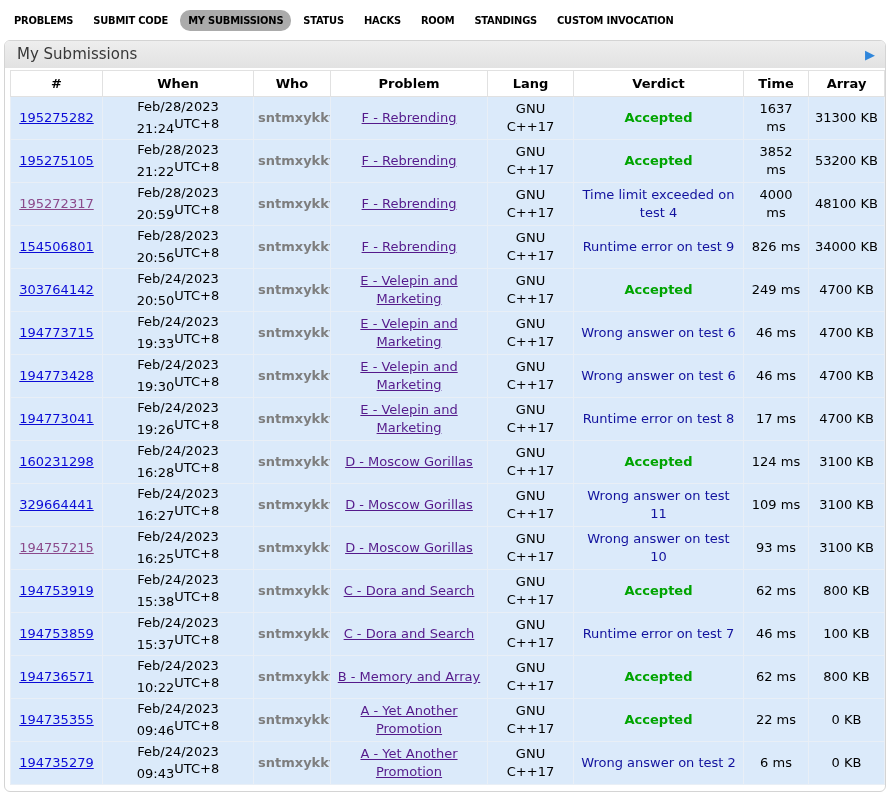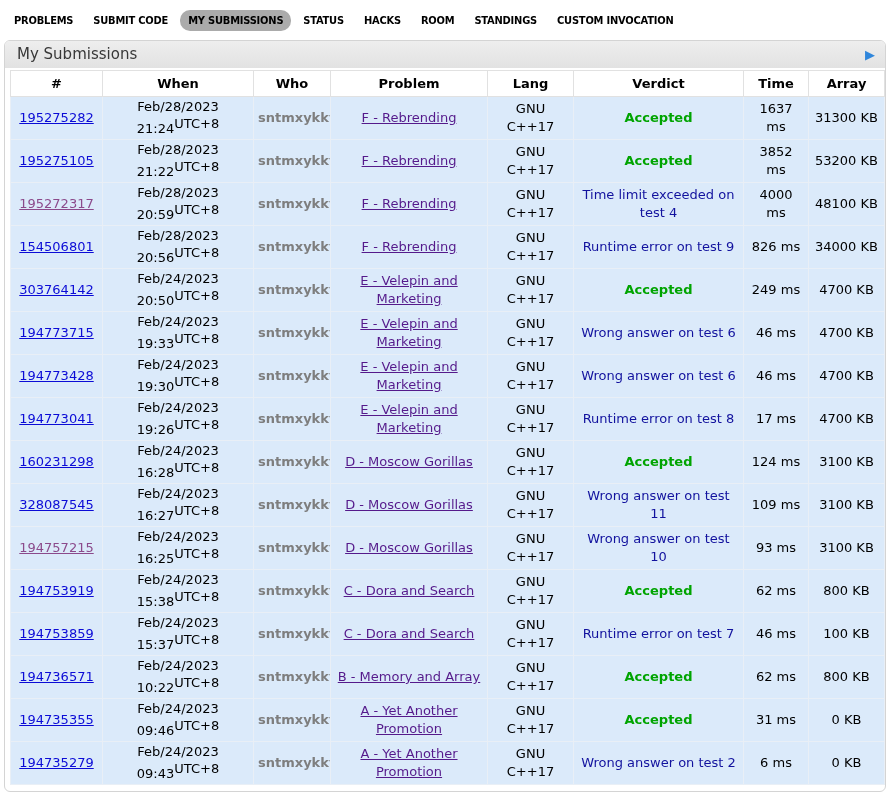--- a/index.html
+++ b/index.html
@@ -245,21 +245,21 @@
               <td><a class="problink">D - Moscow Gorillas</a></td>
               <td>
                 <span class="when-line">GNU</span>
                 <span class="when-line">C++17</span>
               </td>
               <td><span class="verdict-accepted">Accepted</span></td>
               <td><span>124 ms</span></td>
               <td><span>3100 KB</span></td>
             </tr>
             <tr>
-              <td><a class="idlink">328087545</a></td>
+              <td><a class="idlink">329664441</a></td>
               <td>
                 <span class="when-line">Feb/24/2023</span>
                 <span class="when-line">16:27<span class="tz">UTC+8</span></span>
               </td>
               <td><a class="who">sntmxykky</a></td>
               <td><a class="problink">D - Moscow Gorillas</a></td>
               <td>
                 <span class="when-line">GNU</span>
                 <span class="when-line">C++17</span>
               </td>
@@ -337,21 +337,21 @@
                 <span class="when-line">Feb/24/2023</span>
                 <span class="when-line">09:46<span class="tz">UTC+8</span></span>
               </td>
               <td><a class="who">sntmxykky</a></td>
               <td><a class="problink">A - Yet Another Promotion</a></td>
               <td>
                 <span class="when-line">GNU</span>
                 <span class="when-line">C++17</span>
               </td>
               <td><span class="verdict-accepted">Accepted</span></td>
-              <td><span>31 ms</span></td>
+              <td><span>22 ms</span></td>
               <td><span>0 KB</span></td>
             </tr>
             <tr>
               <td><a class="idlink">194735279</a></td>
               <td>
                 <span class="when-line">Feb/24/2023</span>
                 <span class="when-line">09:43<span class="tz">UTC+8</span></span>
               </td>
               <td><a class="who">sntmxykky</a></td>
               <td><a class="problink">A - Yet Another Promotion</a></td>

